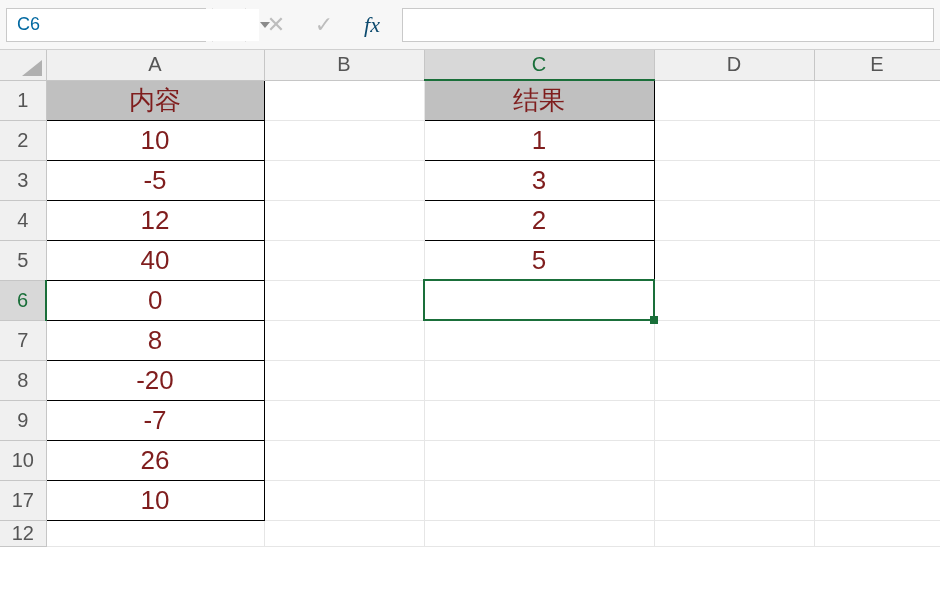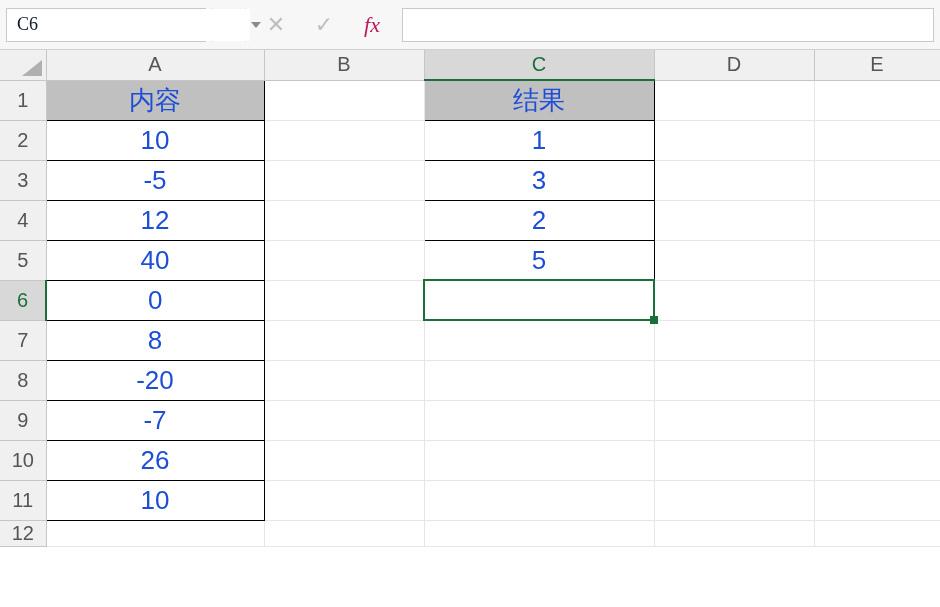--- a/index.html
+++ b/index.html
@@ -26,25 +26,24 @@
     display: flex;
     align-items: center;
     background: #fff;
     border: 1px solid #c9c9c9;
     position: relative;
   }
   .name-box {
     flex: 1;
     padding: 0 10px;
     font-size: 18px;
-    color: #0f172a;
+    color: #0369a1;
     border: none;
     outline: none;
     height: 100%;
-    font-family: Liberation Serif, serif;
   }
   .name-box-dd {
     width: 26px;
     height: 100%;
     display:flex; align-items:center; justify-content:center;
     cursor: pointer;
   }
   .sep-dots {
     width: 34px;
     height: 34px;
@@ -55,21 +54,21 @@
     margin: 0 6px;
     border-left:1px solid #e0e0e0;
     border-right:1px solid #e0e0e0;
   }
   .fb-btn {
     width: 48px; height: 34px;
     display:flex; align-items:center; justify-content:center;
     color:#bdbdbd;
     font-size:22px;
   }
-  .fb-btn.fx { font-style: italic; font-family: "Times New Roman", serif; color:#be185d; font-size:22px;}
+  .fb-btn.fx { font-style: italic; font-family: "Times New Roman", serif; color:#0c4a6e; font-size:22px;}
   .fb-input-wrap {
     flex:1;
     height:34px;
     border:1px solid #c9c9c9;
     background:#fff;
     margin-left:6px;
   }
   .fb-input {
     width:100%; height:100%;
     border:none; outline:none;
@@ -132,21 +131,21 @@
     background:#d8d8d8;
     color:#1a6f3a;
     border-right:2px solid #1a6f3a;
   }
   td.cell {
     height:40px;
     border-right:1px solid #e6e6e6;
     border-bottom:1px solid #e6e6e6;
     font-size:26px;
     text-align:center;
-    color:#1d4ed8;
+    color:#7f1d1d;
     padding:0;
     position:relative;
   }
   td.cell.bordered {
     border:1px solid #000;
   }
   td.cell.header-cell {
     background:#c0c0c0;
     border:1px solid #000;
     font-family: "Microsoft YaHei","SimSun",sans-serif;
@@ -283,21 +282,21 @@
         </tr>
         <tr>
           <th class="row-h">10</th>
           <td class="cell bordered">26</td>
           <td class="cell"></td>
           <td class="cell"></td>
           <td class="cell"></td>
           <td class="cell"></td>
         </tr>
         <tr>
-          <th class="row-h">11</th>
+          <th class="row-h">17</th>
           <td class="cell bordered">10</td>
           <td class="cell"></td>
           <td class="cell"></td>
           <td class="cell"></td>
           <td class="cell"></td>
         </tr>
         <tr>
           <th class="row-h" style="height: 18px;">12</th>
           <td class="cell" style="height: 18px;"></td>
           <td class="cell" style="height: 18px;"></td>

